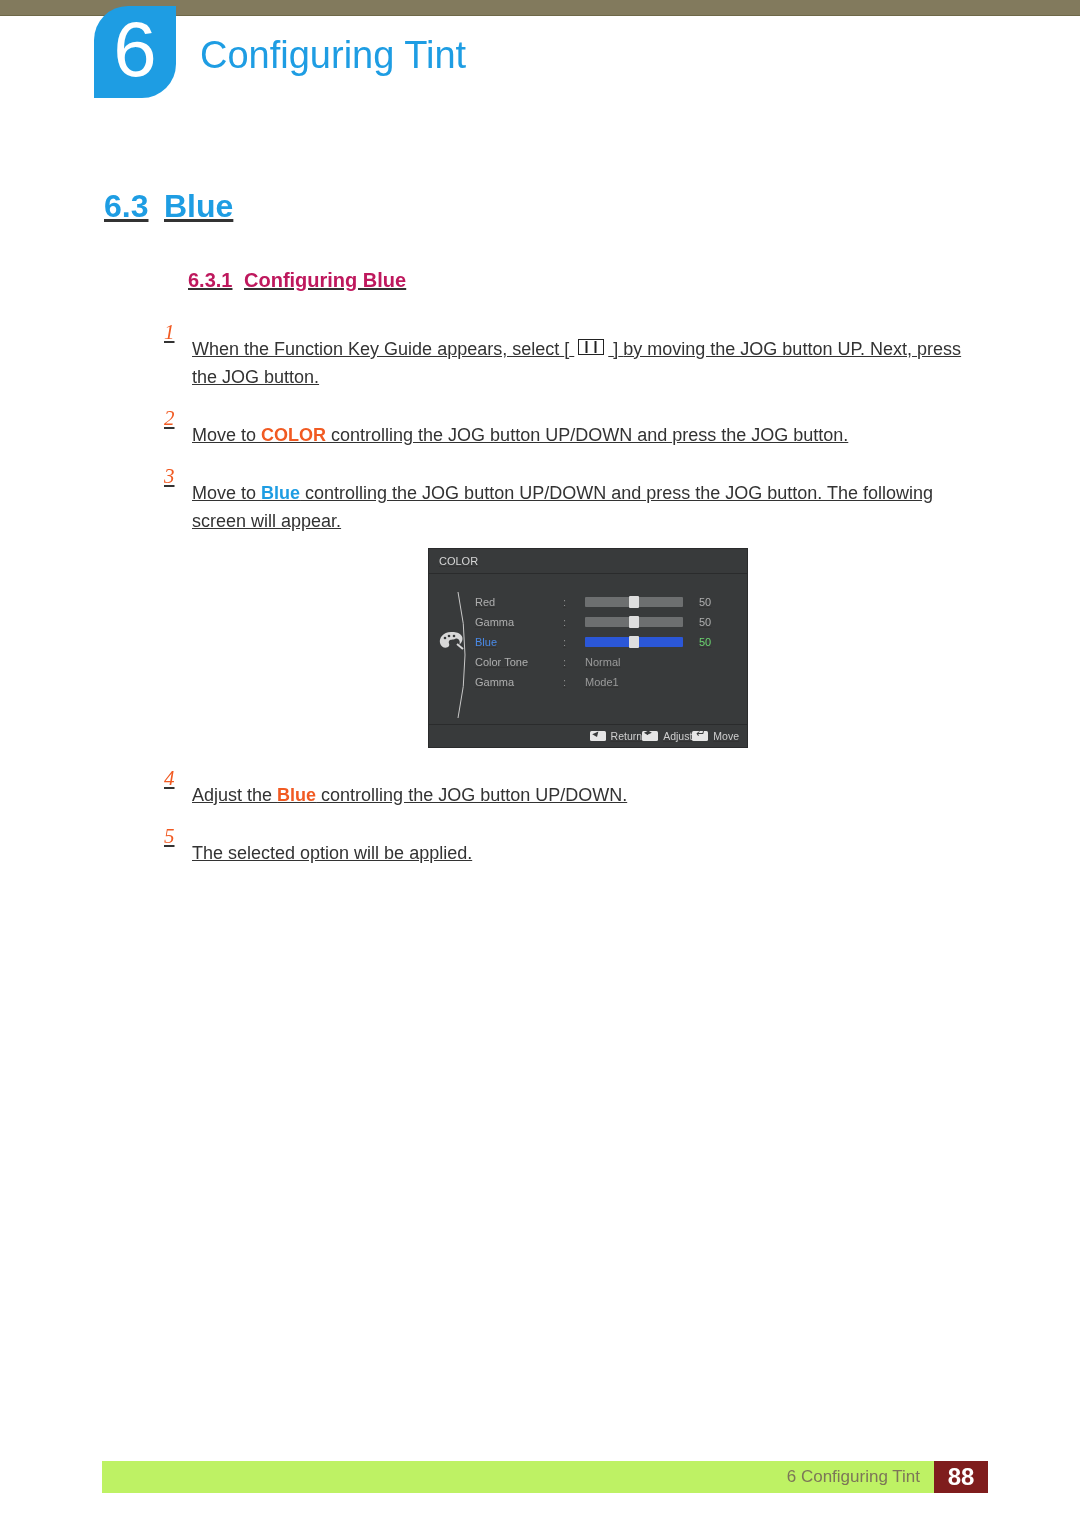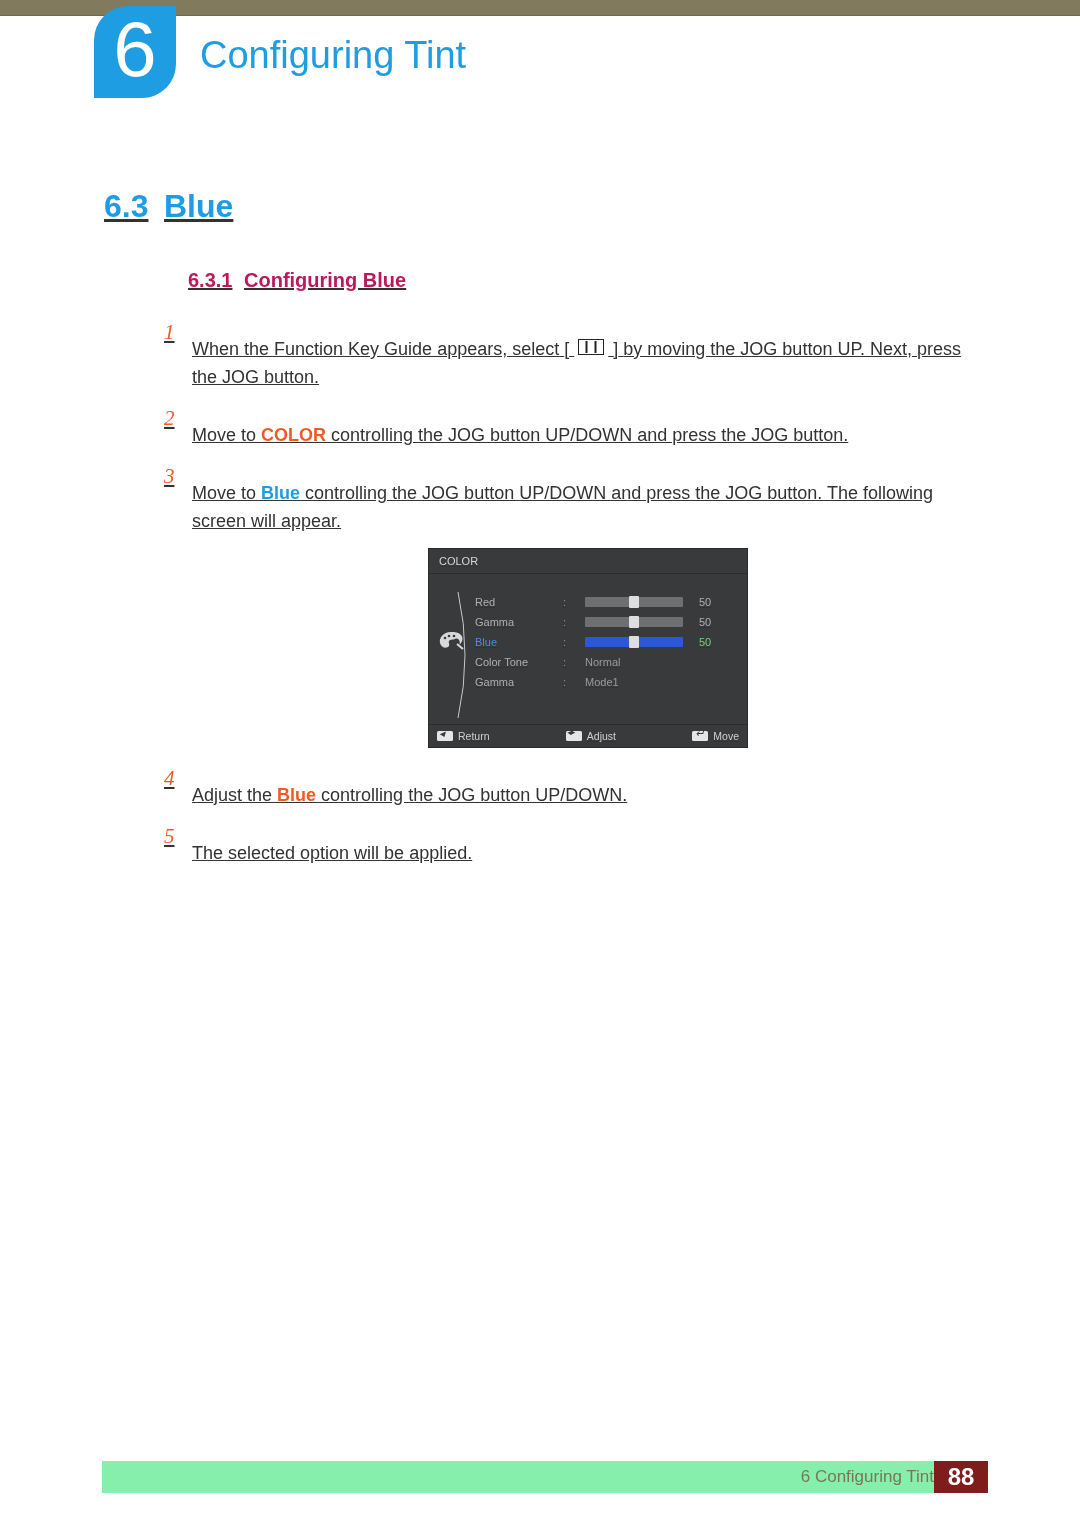--- a/index.html
+++ b/index.html
@@ -168,21 +168,21 @@
     border-radius: 1px;
     transform: translateX(-50%);
   }
   .osd-slider.blue { background: #2b57d8; }
   .osd-val { width: 26px; text-align: left; }
   .osd-val.active { color: #6bd46f; }
   .osd-text { color: #9a9a9a; }
   .osd-label.active { color: #4a8ae8; }
   .osd-footer {
     display: flex;
-    justify-content: space-between;
+    justify-content: flex-end;
     align-items: center;
     padding: 5px 8px;
     border-top: 1px solid #2a2b2c;
     color: #cfcfcf;
     font-size: 10.5px;
   }
   .osd-footer span { display: flex; align-items: center; gap: 5px; }
   .foot-ico {
     display: inline-block;
     width: 16px; height: 10px;
@@ -204,24 +204,25 @@
     position: absolute;
     left: 102px;
     right: 92px;
     bottom: 34px;
     height: 32px;
     display: flex;
     align-items: stretch;
   }
   .page-footer-bar {
     flex: 1;
-    background: #86efac;
+    background: #bef264;
     display: flex;
     align-items: center;
     justify-content: flex-end;
+    padding-right: 14px;
     color: #7c7658;
     font-size: 17px;
   }
   .page-footer-num {
     width: 54px;
     background: #7f1d1d;
     color: #fff;
     display: flex;
     align-items: center;
     justify-content: center;

